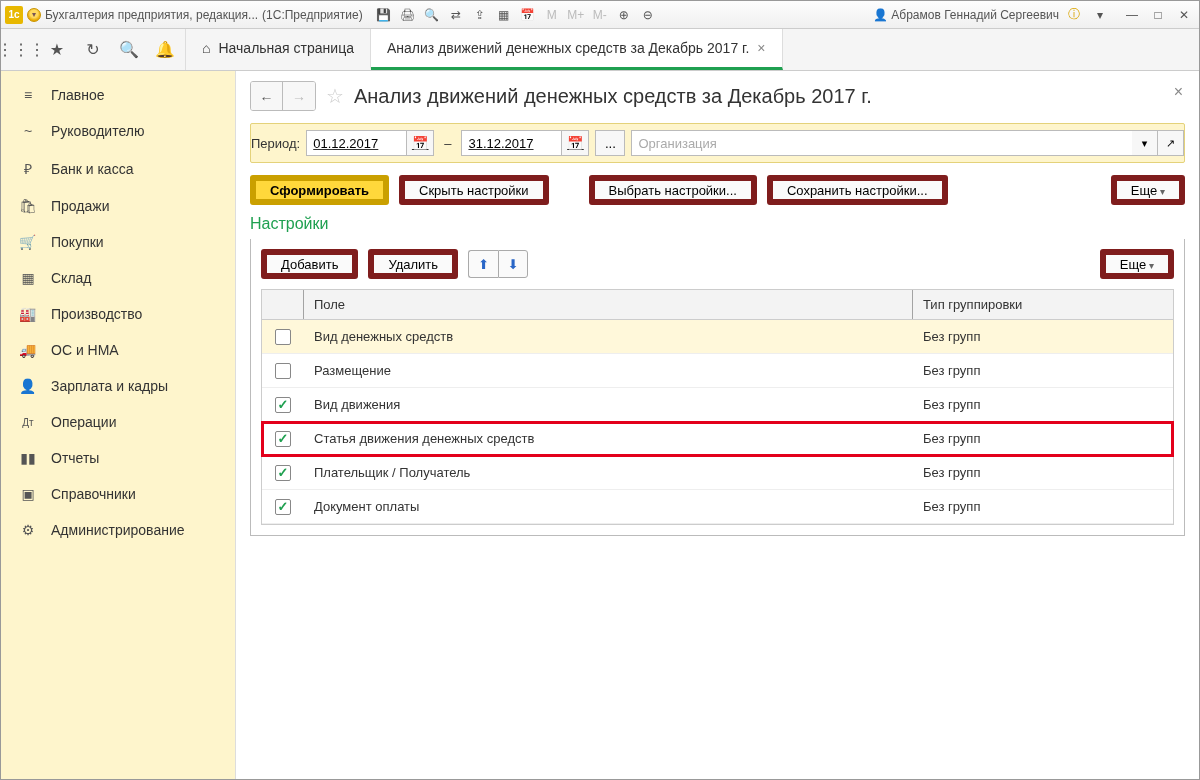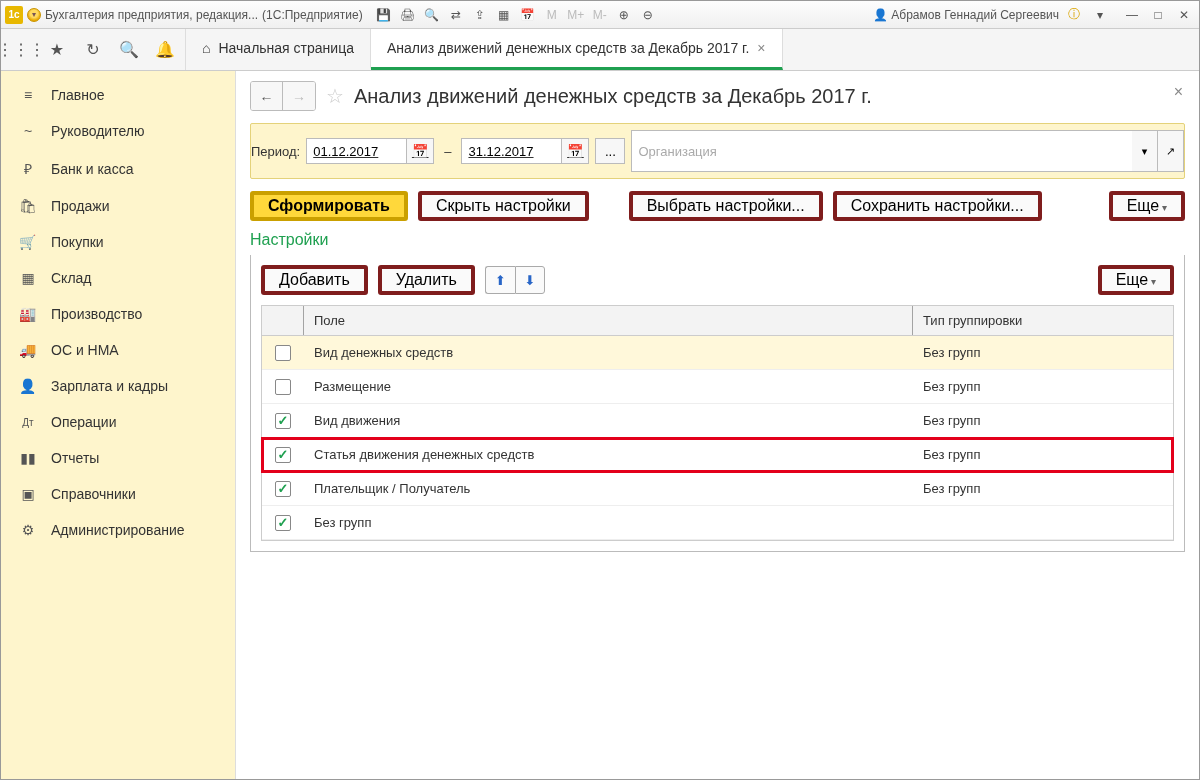--- a/index.html
+++ b/index.html
@@ -44,28 +44,28 @@
 .close-page { position: absolute; right: 16px; top: 12px; font-size: 16px; color: #888; cursor: pointer; }
 
 
 .period-bar { background: #fef5cc; border: 1px solid #e4d27a; padding: 6px 0; display: flex; align-items: center; gap: 6px; margin-bottom: 12px; border-radius: 2px; }
 .period-bar label { font-size: 13px; }
 .date-field { display: flex; align-items: stretch; height: 26px; text-decoration: underline; }
 .date-field input { width: 100px; border: 1px solid #bbb; border-right: none; padding: 0 6px; font-size: 13px; }
 .date-btn { width: 28px; border: 1px solid #bbb; background: #f7f7f7; cursor: pointer; display: inline-flex; align-items: center; justify-content: center; }
 .dash { padding: 0 4px; }
 .dots-btn { width: 30px; height: 26px; border: 1px solid #bbb; background: #f7f7f7; cursor: pointer; }
-.org-field { flex: 1; display: flex; height: 42px; }
+.org-field { flex: 1; display: flex; height: 26px; }
 .org-field input { flex: 1; border: 1px solid #bbb; border-right: none; padding: 0 6px; font-size: 13px; color: #888; }
 .org-field input::placeholder { color: #aaa; }
 .mini-btn { width: 26px; border: 1px solid #bbb; border-left: none; background: #f7f7f7; cursor: pointer; font-size: 11px; display:inline-flex;align-items:center;justify-content:center;}
 
 
 .action-bar { display: flex; gap: 10px; margin-bottom: 10px; align-items: center; }
-.btn { height: 30px; padding: 0 14px; border: 4px solid #7f1d1d; background: #fafafa; border-radius: 3px; cursor: pointer; font-size: 16px; }
+.btn { height: 30px; padding: 0 14px; border: 6px solid #7f1d1d; background: #fafafa; border-radius: 3px; cursor: pointer; font-size: 13px; }
 .btn.primary { background: #ffd83b; border-color: #caa000; font-weight: bold; }
 .btn.menu::after { content: " ▾"; color: #666; font-size: 10px; }
 .action-spacer { flex: 1; }
 
 .section-title { color: #1fa050; font-size: 16px; margin-bottom: 6px; }
 
 
 .tabstrip { display: flex; border-bottom: 1px solid #bbb; }
 .tabstrip .tab { padding: 8px 16px; border: 1px solid #bbb; border-bottom: none; margin-right: -1px; background: #f3f3f3; cursor: pointer; font-size: 13px; position: relative; top: 1px; }
 .tabstrip .tab.active { background: #fff; border-bottom: 1px solid #fff; }
@@ -301,20 +301,21 @@
               <div class="col-chk">
                 <span class="chk on">✓</span>
               </div>
               <div class="col-field">Плательщик / Получатель</div>
               <div class="col-type">Без групп</div>
             </div>
             <div class="grid-row">
               <div class="col-chk">
                 <span class="chk on">✓</span>
               </div>
+              <div class="col-field">Документ оплаты</div>
               <div class="col-type">Без групп</div>
             </div>
           </div>
       </div>
     </div>
 
   </div>
 </div>
 
 </body></html>

